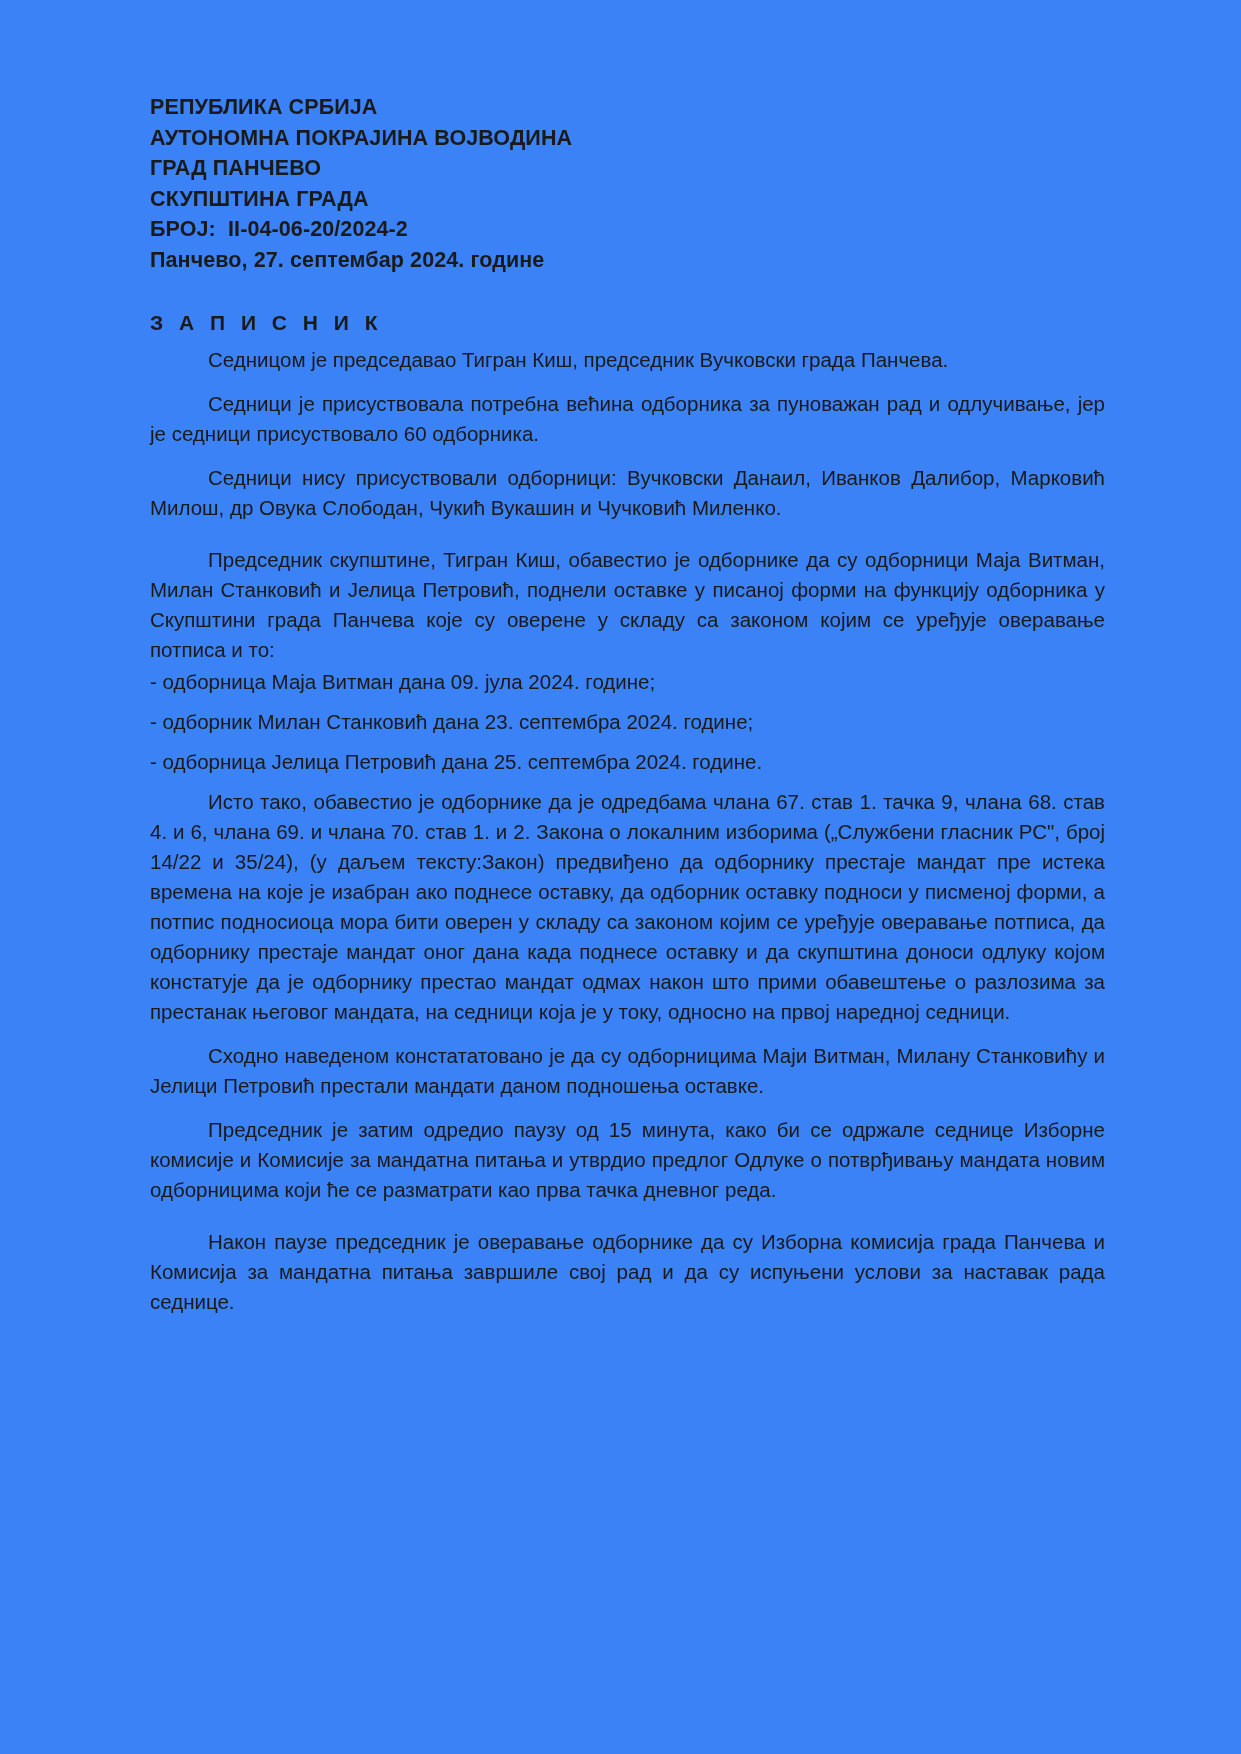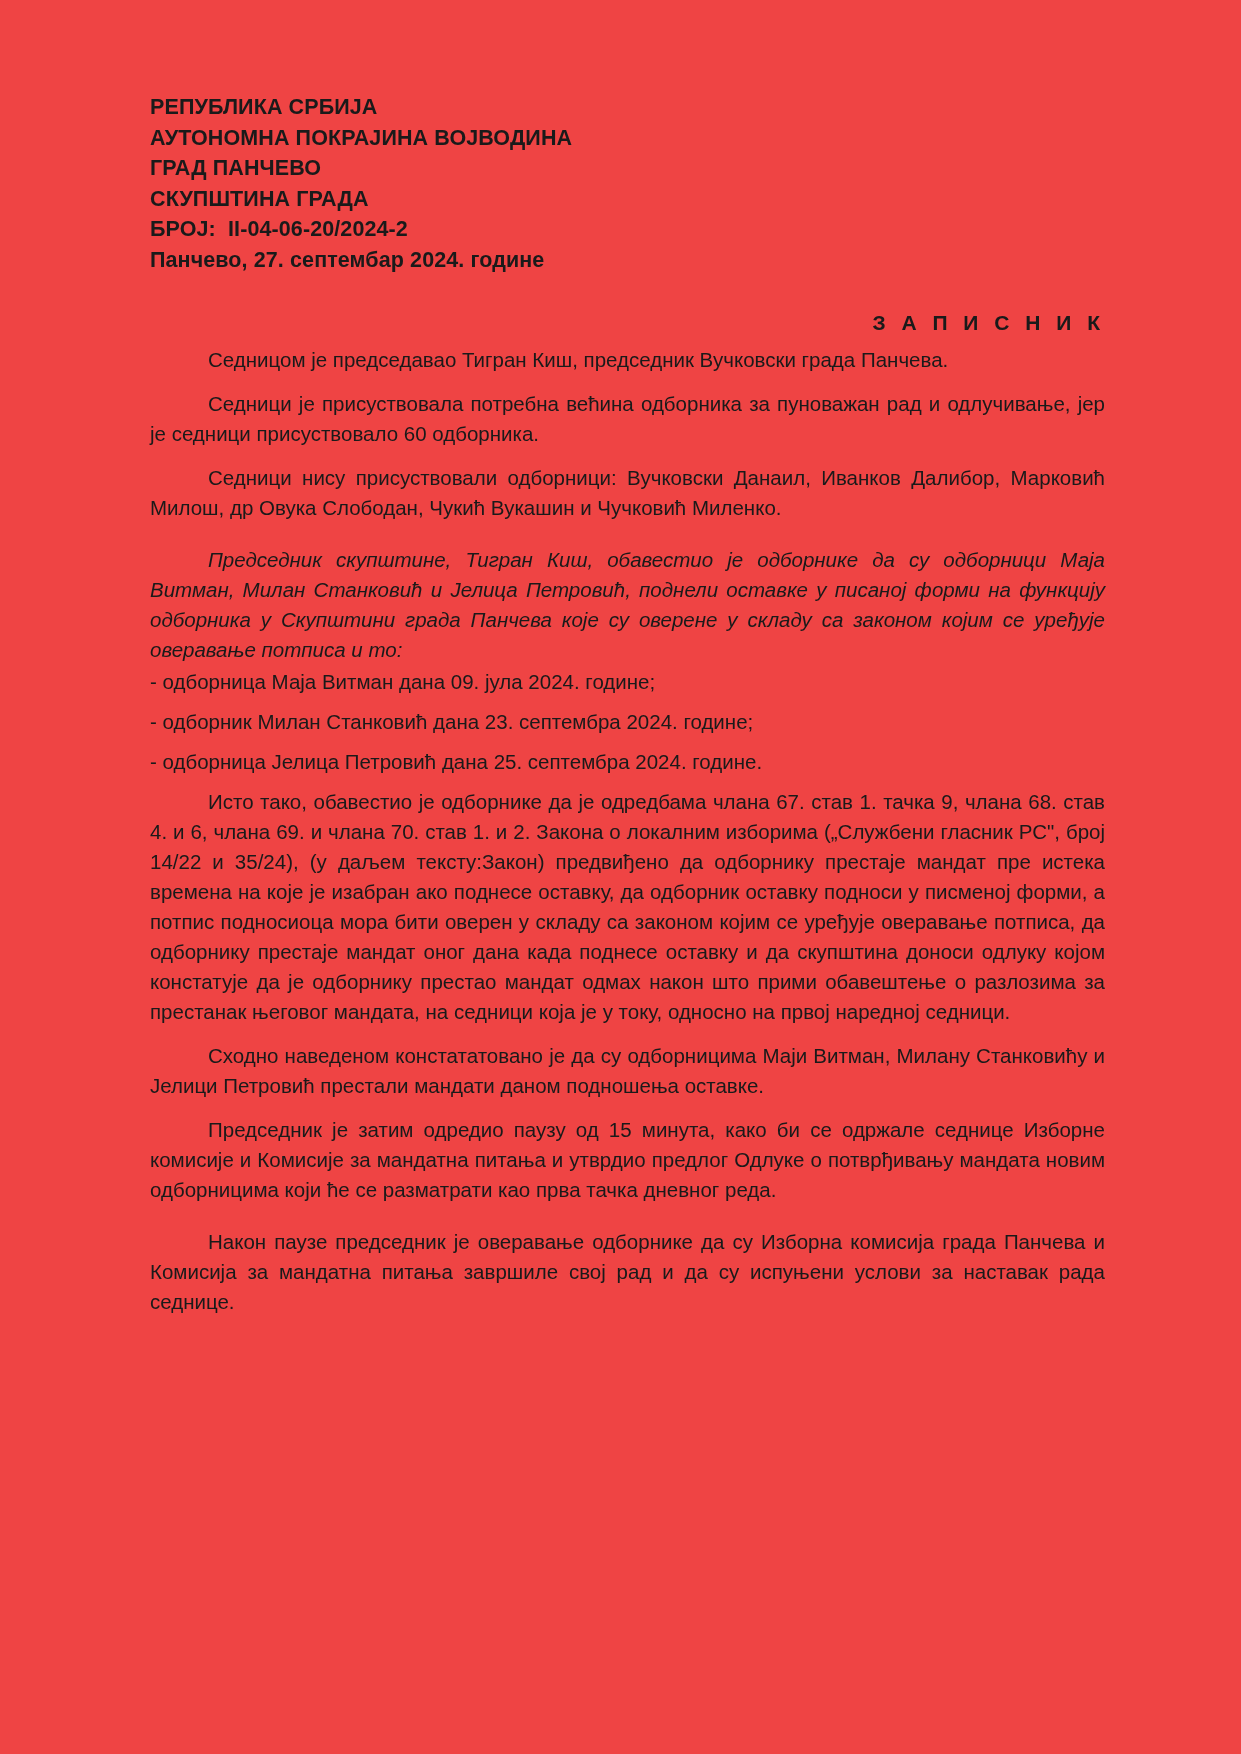--- a/index.html
+++ b/index.html
@@ -14,60 +14,59 @@
     color: #1a1a1a;
     position: relative;
     overflow: hidden;
   }
   .page {
     position: absolute;
     left: 0;
     top: 0;
     width: 1241px;
     height: 1754px;
-    background: #ef4444;
+    background: #3b82f6;
   }
   .content {
     position: absolute;
     left: 150px;
     top: 92px;
     width: 955px;
   }
   .header-block {
     font-weight: bold;
     font-size: 21.5px;
     line-height: 30.5px;
     letter-spacing: 0.1px;
   }
   .header-line {
     white-space: pre;
   }
   .doc-title {
-    text-align: right;
+    text-align: left;
     font-weight: bold;
     font-size: 21px;
     letter-spacing: 5px;
     margin-top: 36px;
     margin-bottom: 10px;
   }
   p.para {
     font-size: 20.5px;
     line-height: 30px;
     text-align: justify;
     text-justify: inter-word;
     margin: 0 0 14px 0;
     text-indent: 58px;
   }
   p.para.dash {
     text-indent: 0;
     margin-bottom: 10px;
   }
   p.tight {
     margin-bottom: 2px;
-    font-style: italic;
   }
   p.gap-before {
     margin-top: 22px;
   }
   p.big-gap-before {
     margin-top: 36px;
   }
 </style>
 </head>
 <body>

